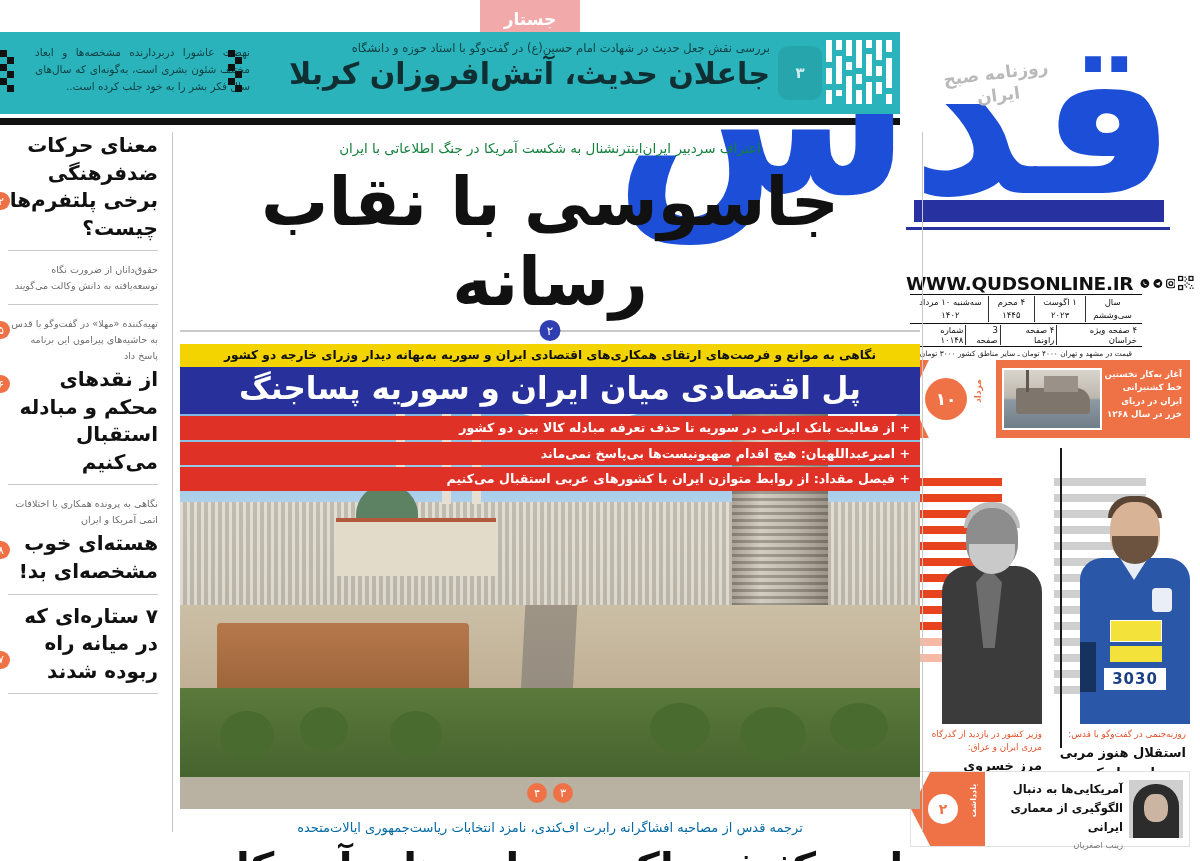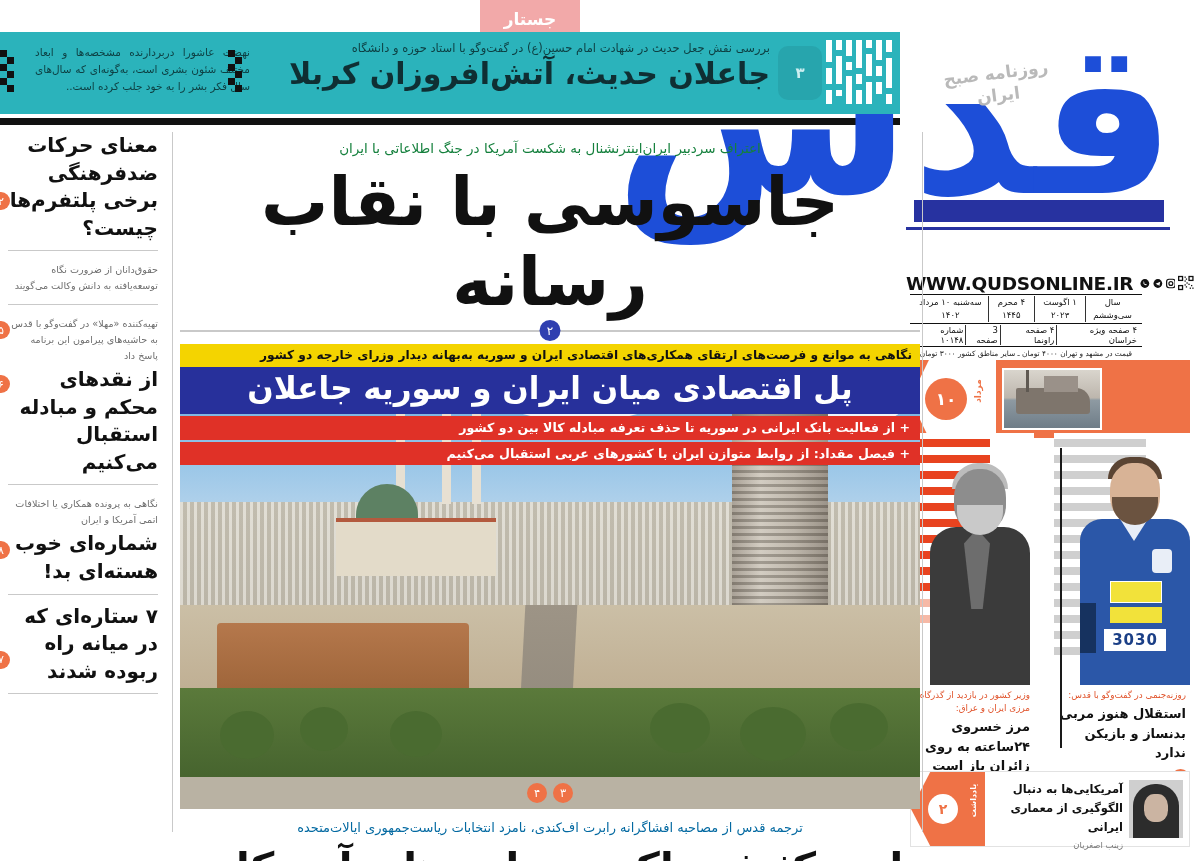--- a/index.html
+++ b/index.html
@@ -134,21 +134,21 @@
   .ship-hull { position:absolute; left:12px; bottom:14px; width:74px; height:26px;
     background:#7e756c; border-radius:2px 14px 3px 3px; }
   .ship-sup  { position:absolute; left:40px; bottom:36px; width:34px; height:16px; background:#9a9189; }
   .ship-mast { position:absolute; left:22px; bottom:36px; width:3px; height:22px; background:#5f5952; }
   .hist-text {
     position:absolute; right:8px; top:8px; width:80px; font-size:8.6px; color:#fff;
     line-height:1.55; text-align:right; font-weight:bold;
   }
 
   
-  .cards { position:absolute; right:10px; top:433px; width:280px; height:318px; display:flex; gap:20px; }
+  .cards { position:absolute; right:10px; top:472px; width:280px; height:318px; display:flex; gap:8px; }
   .card { width:136px; position:relative; background:#fff; }
   .card-photo { position:relative; width:136px; height:252px; overflow:hidden; }
   .stripes { position:absolute; inset:0; }
   .stripes i { position:absolute; left:0; width:92px; height:8px; }
   .headshot {
     position:absolute; left:26px; bottom:0; width:108px; height:232px;
   }
   
   .p-head { position:absolute; left:30px; top:16px; width:52px; height:62px; border-radius:46% 46% 42% 42%; background:#8d8d8d;}
   .p-hair { position:absolute; left:28px; top:10px; width:56px; height:26px; border-radius:28px 28px 0 0; background:#bcbcbc;}
@@ -251,21 +251,21 @@
           background:linear-gradient(180deg,#9d9486 0%,#8b8376 100%); transform:skewX(-3deg);}
   .trees { position:absolute; left:0; bottom:0; width:100%; height:26%;
            background:linear-gradient(180deg,#5b7a3b 0%,#3f5c2a 100%); }
   .treeblob { position:absolute; border-radius:50%; background:#4a6b30; }
   .plaza { position:absolute; left:0; bottom:0; width:100%; height:7%; background:#b9b2a3; }
   .dirt { position:absolute; left:5%; top:60%; width:34%; height:16%;
           background:linear-gradient(180deg,#b5784c 0%,#9c6338 100%); border-radius:4px;}
   .photo-overlay { position:absolute; left:0; top:0; width:100%; }
   .y-bar {
     background:#f4d400; color:#111; font-size:12.2px; font-weight:bold;
-    text-align:right; padding:3px 8px; line-height:1.4;
+    text-align:center; padding:3px 8px; line-height:1.4;
   }
   .b-bar {
     background:#27309b; color:#fff; font-size:31px; font-weight:bold;
     text-align:center; padding:4px 10px 7px 10px; line-height:1.15;
   }
   .r-bar {
     background:#e03127; color:#fff; font-size:12.6px; font-weight:bold;
     text-align:right; padding:3px 10px; margin-top:2px; line-height:1.4;
   }
   .photo-nums { position:absolute; left:50%; bottom:6px; transform:translateX(-50%); display:flex; gap:6px; }
@@ -415,20 +415,21 @@
   <div class="history-strip">
     <div class="hist-hex">
       <div class="hist-circ">۱۰</div>
     </div>
     <div class="hist-month">مرداد</div>
     <div class="hist-photo">
       <div class="ship-hull"></div>
         <div class="ship-sup"></div>
         <div class="ship-mast"></div>
     </div>
+    <div class="hist-text">آغاز به‌کار نخستین خط کشتیرانی ایران در دریای خزر در سال ۱۳۶۸</div>
   </div>
 
   <div class="cards">
 
     <div class="card">
       <div class="card-photo">
         <div class="stripes">
           <i style="top:6px;background:#cfcfcf"></i>
             <i style="top:22px;background:#cfcfcf"></i>
           <i style="top:38px;background:#cfcfcf"></i>
@@ -518,21 +519,21 @@
       <div class="sb-kicker">حقوق‌دانان از ضرورت نگاه توسعه‌یافته به دانش وکالت می‌گویند</div>
     </div>
     <div class="sb-item">
       <div class="sb-num" style="top:62px">۶</div>
       <div class="sb-kicker">تهیه‌کننده «مهلا» در گفت‌وگو با قدس به حاشیه‌های پیرامون این برنامه پاسخ داد</div>
       <div class="sb-title">از نقدهای محکم و مبادله استقبال می‌کنیم</div>
     </div>
     <div class="sb-item">
       <div class="sb-num" style="top:48px">۸</div>
       <div class="sb-kicker">نگاهی به پرونده همکاری یا اختلافات اتمی آمریکا و ایران</div>
-      <div class="sb-title">شماره‌ای خوب هسته‌ای بد!</div>
+      <div class="sb-title">هسته‌ای خوب مشخصه‌ای بد!</div>
     </div>
     <div class="sb-item">
       <div class="sb-num" style="top:48px">۷</div>
       <div class="sb-title">۷ ستاره‌ای که در میانه راه ربوده شدند</div>
     </div>
   </div>
   <div class="sidebar-rule"></div>
   <div class="center-rule-left"></div>
 
   <div class="center">
@@ -568,22 +569,23 @@
         <div class="treeblob" style="left:120px;bottom:58px;width:48px;height:44px"></div>
         <div class="treeblob" style="left:210px;bottom:52px;width:52px;height:46px"></div>
         <div class="treeblob" style="left:470px;bottom:56px;width:60px;height:50px"></div>
         <div class="treeblob" style="left:560px;bottom:48px;width:66px;height:54px"></div>
         <div class="treeblob" style="left:650px;bottom:58px;width:58px;height:48px"></div>
         <div class="plaza"></div>
       </div>
 
       <div class="photo-overlay">
         <div class="y-bar">نگاهی به موانع و فرصت‌های ارتقای همکاری‌های اقتصادی ایران و سوریه به‌بهانه دیدار وزرای خارجه دو کشور</div>
-        <div class="b-bar">پل اقتصادی میان ایران و سوریه جاعلان</div>
+        <div class="b-bar">پل اقتصادی میان ایران و سوریه پساجنگ</div>
         <div class="r-bar">+ از فعالیت بانک ایرانی در سوریه تا حذف تعرفه مبادله کالا بین دو کشور</div>
+        <div class="r-bar">+ امیرعبداللهیان: هیچ اقدام صهیونیست‌ها بی‌پاسخ نمی‌ماند</div>
         <div class="r-bar">+ فیصل مقداد: از روابط متوازن ایران با کشورهای عربی استقبال می‌کنیم</div>
       </div>
 
       <div class="photo-nums">
         <div class="pnum">۳</div>
         <div class="pnum">۴</div>
       </div>
     </div>
 
     <div class="bottom-block">

